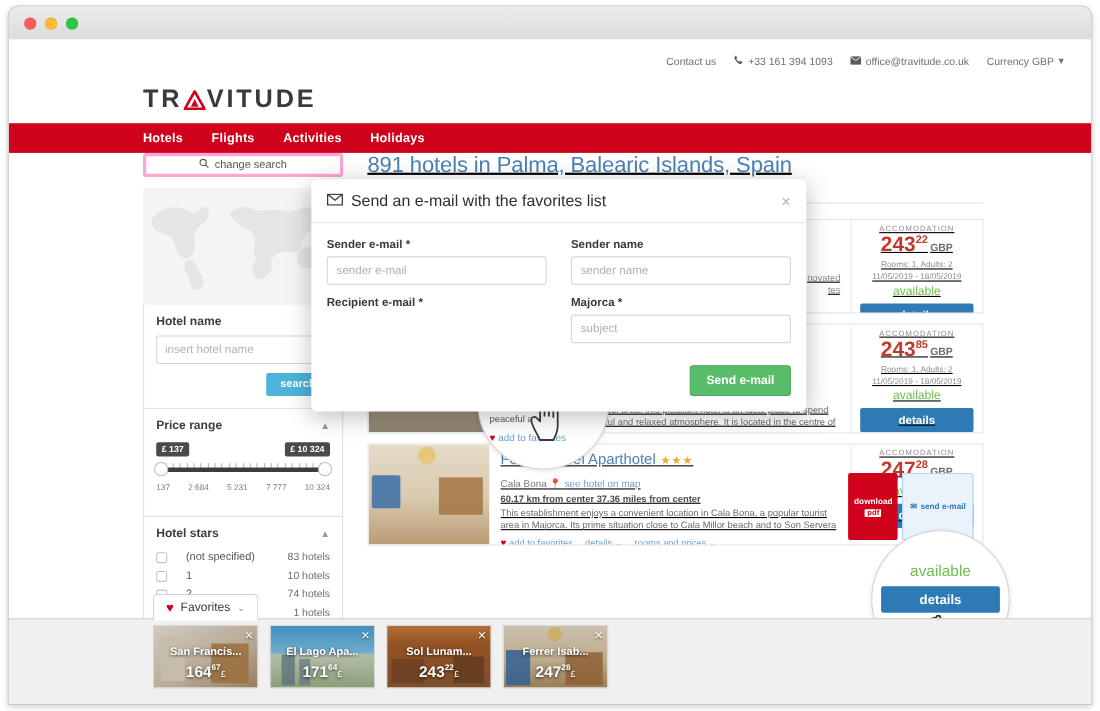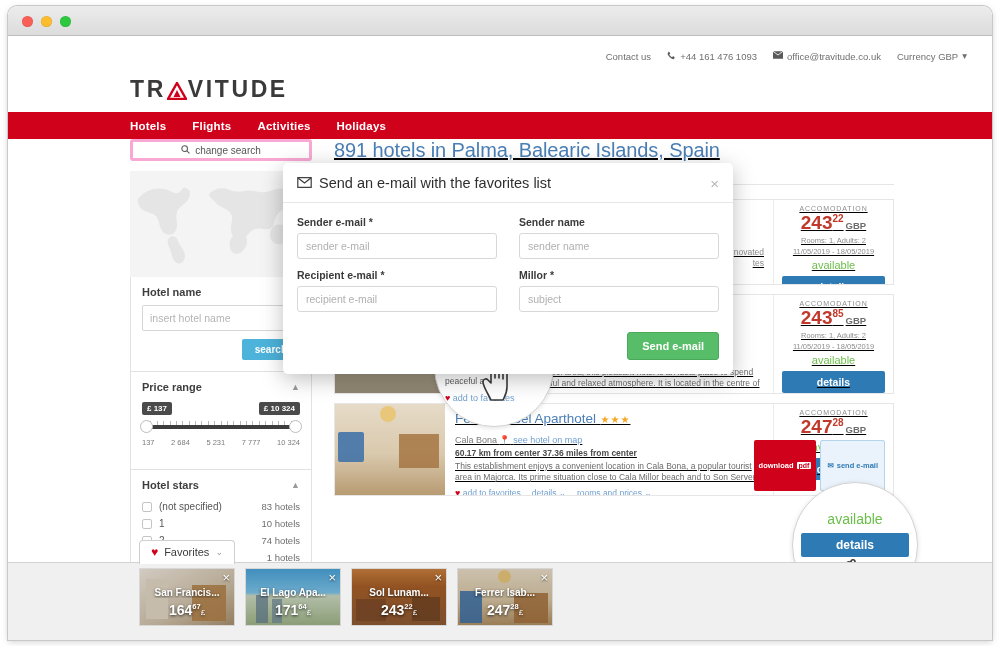--- a/index.html
+++ b/index.html
@@ -140,21 +140,21 @@
     position: absolute; left: 0; right: 0; top: 36px;
     display: flex; justify-content: space-between;
     font-size: 7.5px; color: #7b7b7b;
   }
 
   
   .star-row {
     display: flex; align-items: center; justify-content: space-between;
     font-size: 10px; color: #555; padding: 3px 0;
   }
-  .star-row .lft { display:flex; align-items:center; gap: 7px; }
+  .star-row .lft { display:flex; align-items:center; gap: 17px; }
   .cbox { width: 10px; height: 10px; border: 1px solid #c4c4c4; border-radius: 2px; background:#fff; }
   .cnt { color: #6e6e6e; font-size: 9.5px; text-align: right; }
 
   
   .results { position: absolute; left: 326px; top: 0; width: 560px; text-decoration: underline; }
   .res-title { font-size: 20px; color: #4a7fb5; font-weight: normal; letter-spacing: -.1px; }
   .res-sub { font-size: 9.5px; color: #5f5f5f; margin-top: 6px; font-weight: bold; }
   .res-sub span { font-weight: normal; }
   .hr { border-bottom: 1px solid #e6e6e6; margin-top: 5px; }
 
@@ -190,21 +190,21 @@
   .avail { color: #6cbf4a; font-size: 11px; margin-top: 3px; }
   .details-btn {
     display: block; margin-top: 5px; background: #2e7ab5; color: #fff;
     border: none; border-radius: 2px; font-size: 10.5px; font-weight: bold;
     padding: 5px 0; width: 100%; font-family: inherit; cursor: pointer;
   }
   .pdfrow { position:absolute; right: 8px; bottom: 4px; display:flex; gap:4px; }
   .pdf-btn {
     background: #d0021b; color: #fff; font-size: 7.5px; font-weight: bold;
     padding: 21px 5px; border-radius: 2px; display:flex; align-items:center; gap:3px;
-    border: none; font-family: inherit;
+    border: none; font-family: inherit; flex-direction: column;
   }
   .pdf-btn .tag { background:#fff; color:#d0021b; border-radius:1px; padding:0 2px; font-size:7px; }
   .mail-btn {
     background: #eaf3fb; color: #2e7ab5; border: 1px solid #b4d3ec;
     font-size: 7.5px; font-weight: bold; padding: 3px 6px; border-radius: 2px;
     display:flex; align-items:center; gap:3px; font-family: inherit;
   }
 
   
   .modal {
@@ -298,21 +298,21 @@
       <div class="utility">
         <span class="u-item">
           <span>Contact us</span>
         </span>
         <span class="u-item">
           <span class="ic">
             <svg width="9" height="9" viewBox="0 0 16 16">
                 <path fill="#5a5a5a" d="M3 1l3 3-2 2c1 2 3 4 5 5l2-2 3 3-2 2c-1 1-3 .5-6-2S1 6 1 5l2-4z"></path>
               </svg>
           </span>
-          <span>+44 161 476 1093</span>
+          <span>+33 161 394 1093</span>
         </span>
         <span class="u-item">
           <span class="ic">
             <svg width="10" height="8" viewBox="0 0 16 12">
                 <rect x="0" y="0" width="16" height="12" fill="#5a5a5a"></rect>
                 <path d="M0 0l8 6 8-6" stroke="#fff" stroke-width="1.4" fill="none"></path>
               </svg>
           </span>
           <span>office@travitude.co.uk</span>
         </span>
@@ -685,24 +685,23 @@
               <input class="finp" type="text" placeholder="sender e-mail" style="">
             </div>
             <div class="fgrp">
               <div class="flbl">Sender name</div>
               <input class="finp" type="text" placeholder="sender name" style="">
             </div>
           </div>
           <div class="frow">
             <div class="fgrp">
               <div class="flbl">Recipient e-mail *</div>
-              <input class="finp" type="text" placeholder="recipient e-mail" style="">
             </div>
             <div class="fgrp">
-              <div class="flbl">Millor *</div>
+              <div class="flbl">Majorca *</div>
               <input class="finp" type="text" placeholder="subject" style="">
             </div>
           </div>
         </div>
         <div class="modal-f">
           <button class="send-btn">Send e-mail</button>
         </div>
       </div>
 
       <div class="fav-tab">

